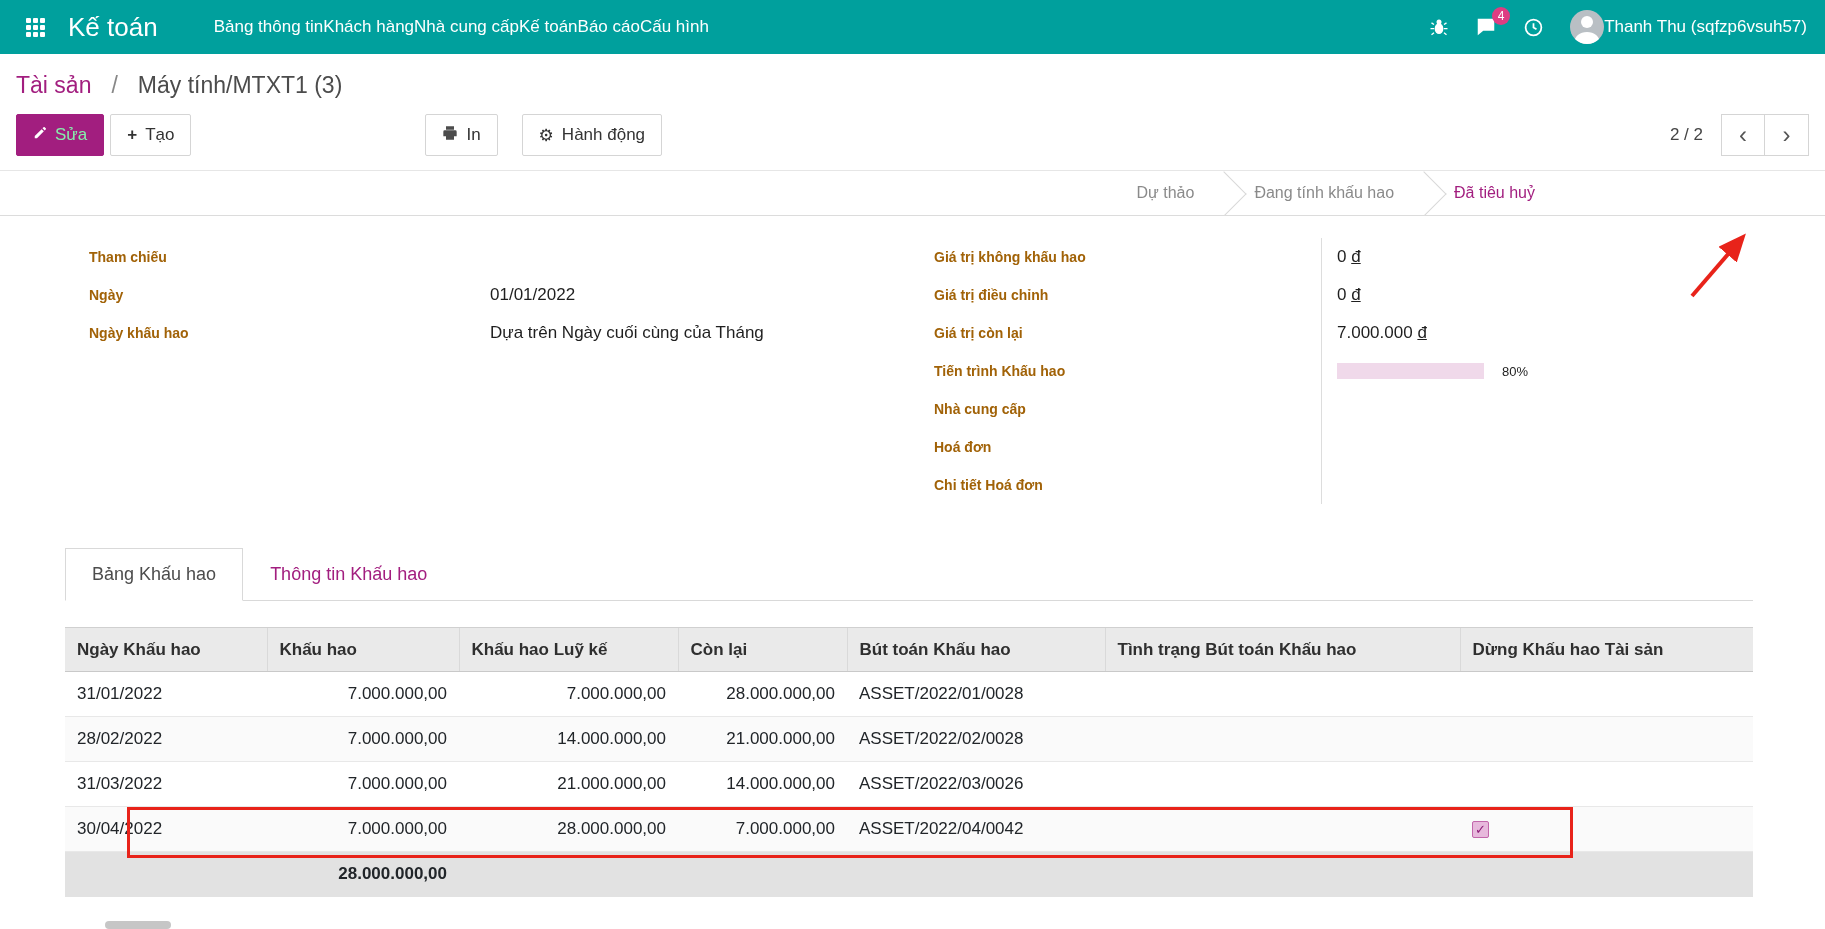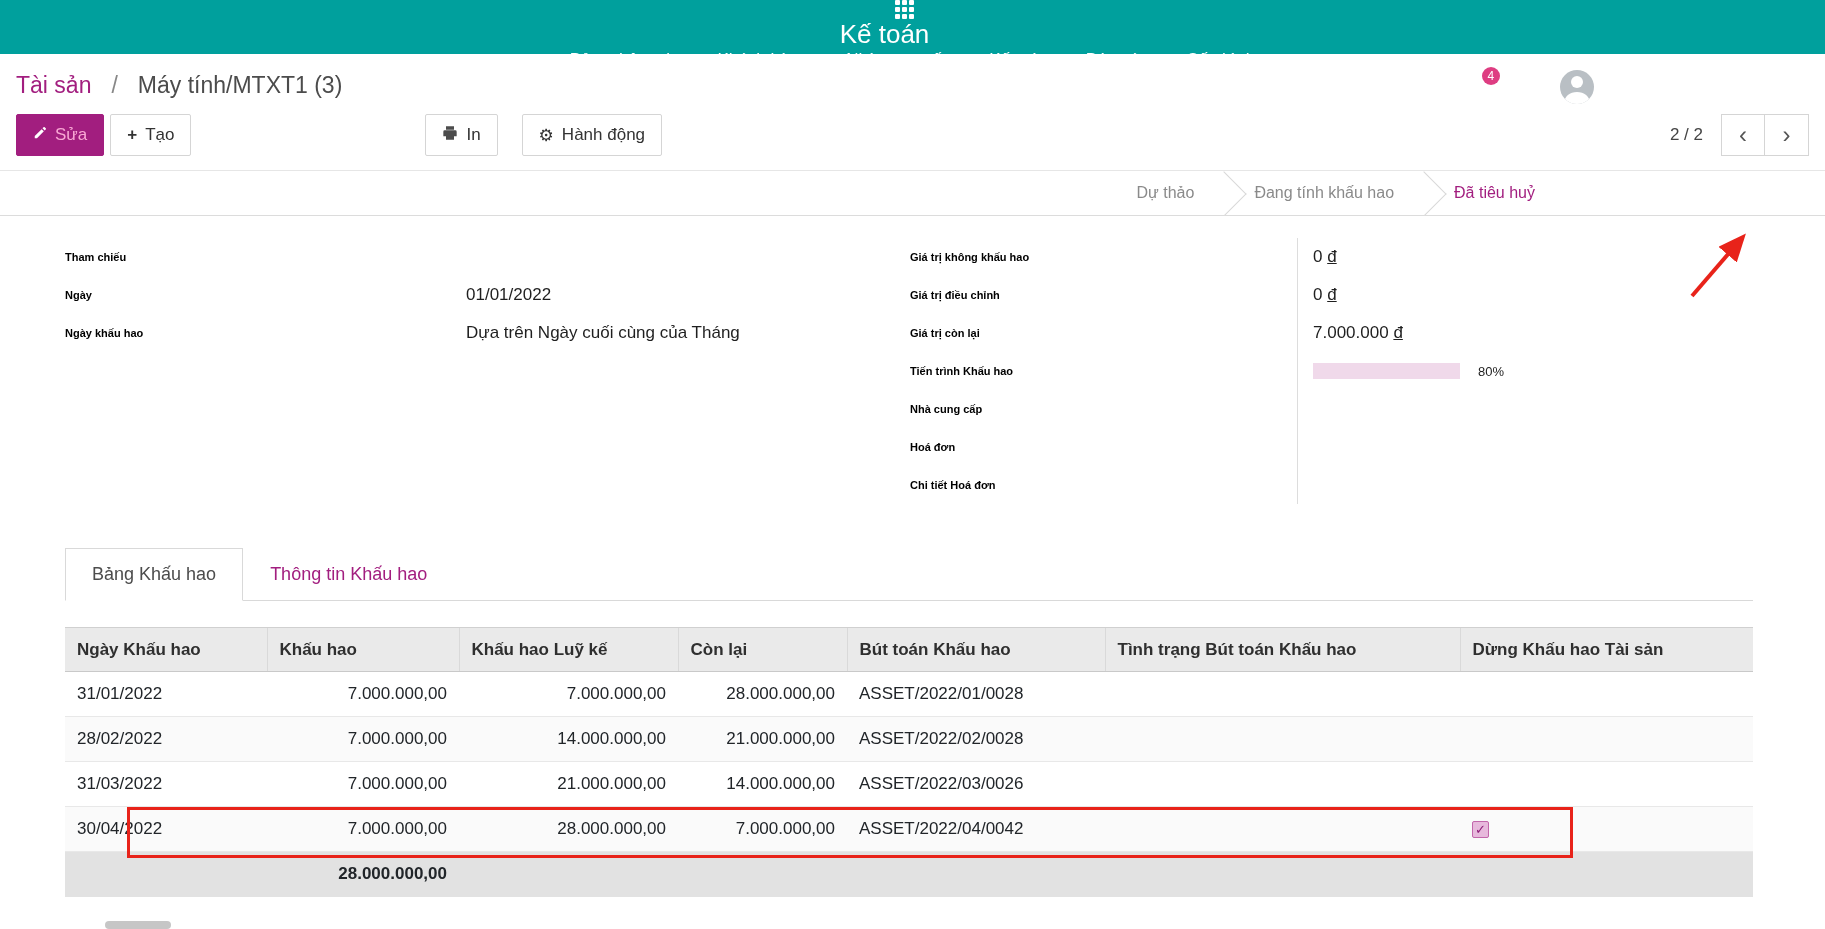--- a/index.html
+++ b/index.html
@@ -1,45 +1,45 @@
 <!DOCTYPE html>
 <html><head>
 <meta charset="utf-8">
 <style>
   * { margin:0; padding:0; box-sizing:border-box; }
   html,body { width:1825px; height:929px; overflow:hidden; background:#fff;
     font-family:"Liberation Sans","DejaVu Sans",sans-serif; color:#212529; }
   body { position:relative; }
 
   
-  .navbar { height:54px; background:#00A09D; display:flex; align-items:center; padding:0 18px; color:#fff;flex-direction:column; }
+  .navbar { height:54px; background:#00A09D; display:flex; align-items:center; padding:0 18px; color:#fff; }
   .apps-btn { width:34px; height:34px; display:flex; align-items:center; justify-content:center; cursor:pointer; margin-right:16px; }
   .grid-icon { display:grid; grid-template-columns:repeat(3,5px); grid-template-rows:repeat(3,5px); gap:2px; }
   .grid-icon span { background:#fff; border-radius:1px; }
   .app-title { font-size:26px; font-weight:400; margin-right:56px; white-space:nowrap; cursor:pointer; }
-  .nav-menu { display:flex; align-items:center; gap:38px; font-size:17px; }
+  .nav-menu { display:flex; align-items:center; font-size:17px; }
   .nav-menu .nav-item { cursor:pointer; white-space:nowrap; }
   .nav-right { margin-left:auto; display:flex; align-items:center; gap:26px; }
   .nav-icon { position:relative; display:flex; align-items:center; cursor:pointer; }
   .badge { position:absolute; top:-9px; right:-13px; background:#DE3D82; color:#fff; font-size:12px;
     min-width:18px; height:18px; border-radius:9px; display:flex; align-items:center; justify-content:center; padding:0 4px; }
-  .user-block { display:flex; align-items:center; gap:10px; cursor:pointer;font-style:italic; }
+  .user-block { display:flex; align-items:center; cursor:pointer; }
   .avatar { width:34px; height:34px; border-radius:50%; background:#b9bfc4; overflow:hidden; display:flex; align-items:flex-end; justify-content:center; }
   .user-name { font-size:17px; white-space:nowrap; }
 
   
   .control-panel { padding:0 16px; }
   .breadcrumb { padding-top:9px; height:54px; font-size:23px; display:flex; align-items:center; gap:20px; }
   .breadcrumb .bc-link { color:#A21E7F; cursor:pointer; }
   .breadcrumb .bc-sep { color:#888; }
   .breadcrumb .bc-current { color:#4c4c4c; }
   .button-row { display:flex; align-items:center; height:42px; margin:6px 0 14px 0; }
   .btn { display:inline-flex; align-items:center; gap:8px; font-size:17px; height:42px; padding:0 16px;
     border:1px solid #d5d5d5; background:#fff; color:#333; cursor:pointer; border-radius:2px; }
-  .btn-primary { background:#A21E7F; border-color:#A21E7F; color:#f9a8d4; }
+  .btn-primary { background:#A21E7F; border-color:#A21E7F; color:#86efac; }
   .btn-create { margin-left:6px; font-weight:bold; }
   .btn-print { margin-left:234px; }
   .btn-action { margin-left:24px; }
   .gear-glyph { font-size:17px; }
   .pager { margin-left:auto; display:flex; align-items:center; gap:18px; }
   .pager-text { font-size:17px; color:#444; }
   .pager-btns { display:flex; }
   .pager-btn { width:44px; height:42px; border:1px solid #d5d5d5; background:#fff; display:flex; align-items:center;
     justify-content:center; font-size:24px; color:#555; cursor:pointer; }
   .pager-btn + .pager-btn { border-left:none; }
@@ -51,21 +51,21 @@
   .status-step:not(:last-child)::after { content:''; position:absolute; right:-16px; top:7px; width:31px; height:31px;
     border-top:1px solid #d8d8d8; border-right:1px solid #d8d8d8; transform:rotate(45deg); pointer-events:none; }
   .status-step.active { color:#A21E7F; font-weight:normal; }
 
   
   .sheet { padding:0 72px 0 65px; }
   .form-area { display:flex; padding-top:22px; }
   .group-left { flex:0 0 845px; }
   .group-right { flex:1; }
   .frow { display:flex; min-height:38px; align-items:center; }
-  .flabel { font-weight:bold; color:#000000; font-size:11px; }
+  .flabel { font-weight:bold; color:#a16207; font-size:14px;margin-left:24px; }
   .fvalue { font-size:17px; color:#1f1f1f; }
   .group-left .flabel { width:401px; flex:0 0 401px; }
   .group-right .flabel { width:387px; flex:0 0 387px; }
   .group-right .fvalue, .group-right .fwidget { border-left:1px solid #ddd; align-self:stretch;
     display:flex; align-items:center; padding-left:15px; flex:1; }
   .group-left .fvalue { flex:1; }
   .currency { text-decoration:underline; }
   .progress-wrap { display:flex; align-items:center; gap:18px; }
   .progressbar { width:147px; height:16px; background:#f0d9ea; overflow:hidden; }
   .progress-fill { height:100%; background:#A21E7F; width:0; }

